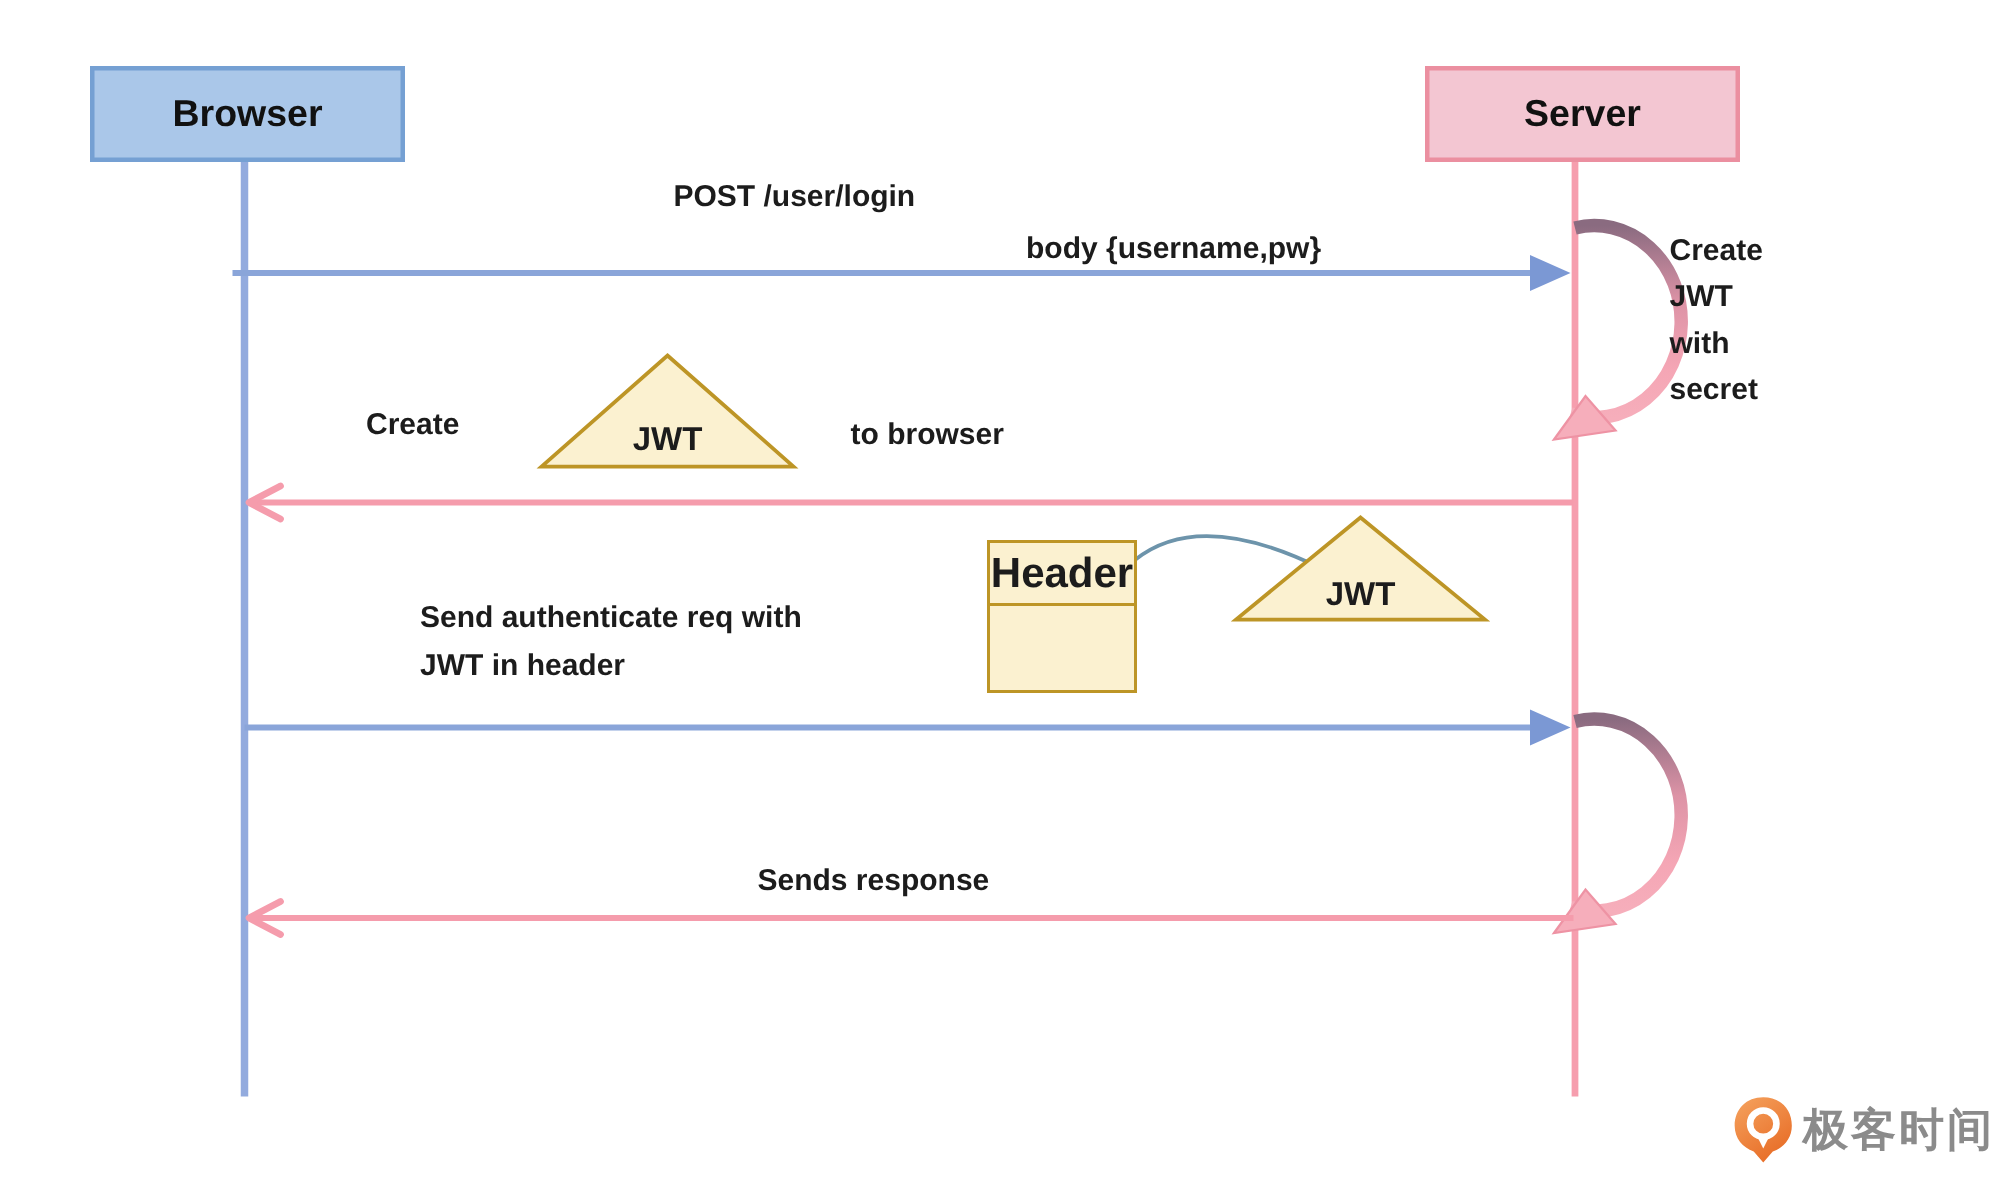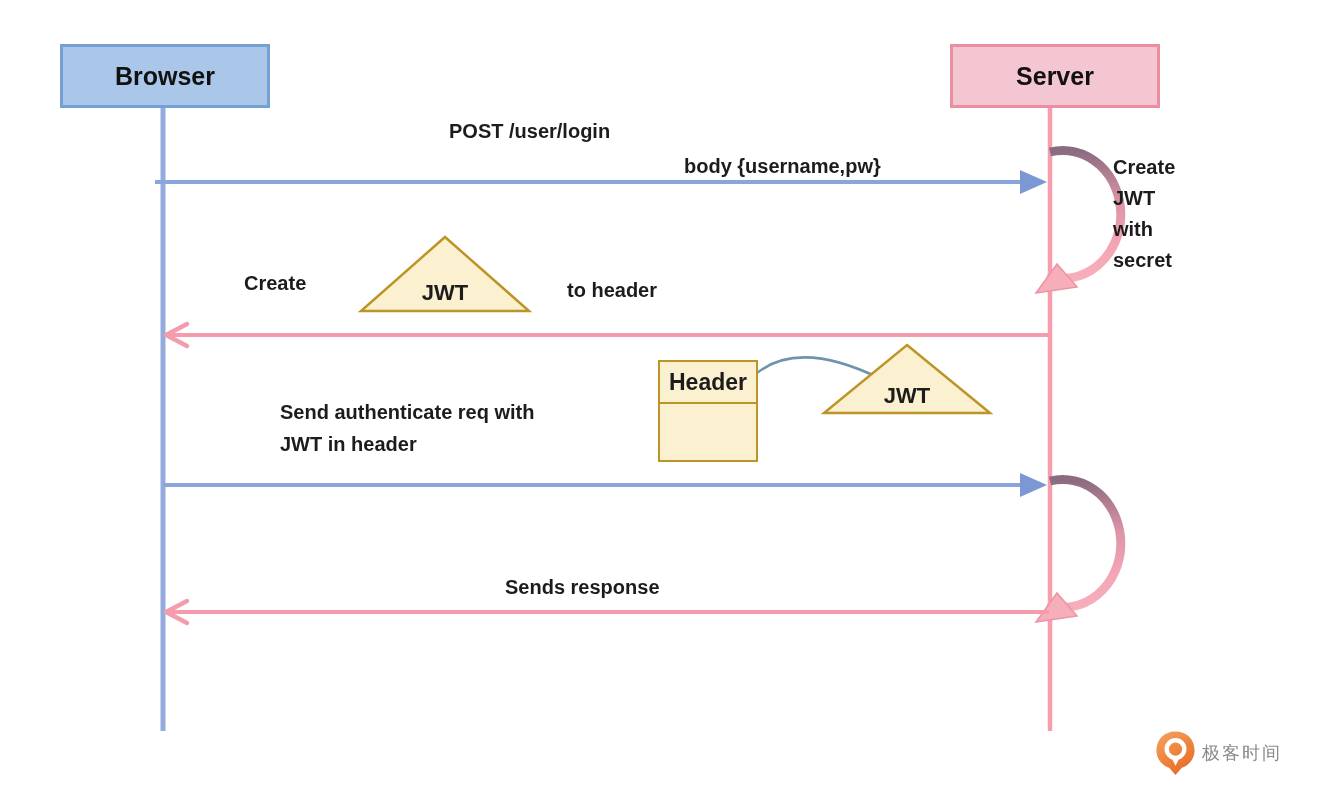--- a/index.html
+++ b/index.html
@@ -36,33 +36,33 @@
     left:950px; top:44px; background:var(--server-fill);
     border:3px solid var(--server-border);
   }
   .header-box{
     position:absolute; left:658px; top:360px; width:96px; height:98px;
     background:var(--token-fill); border:2px solid var(--token-border);
   }
   .header-box .cell-top{
     height:40px; border-bottom:2px solid var(--token-border);
     display:flex; align-items:center; justify-content:center;
-    font-weight:bold; font-size:23px; color:var(--text);
+    font-weight:bold; font-size:28px; color:var(--text);
   }
   .tri-label{
     position:absolute; text-align:center; font-weight:bold;
     font-size:22px; color:var(--text);
   }
   .footer{
     position:absolute; left:1154px; top:729px;
     display:flex; align-items:center; gap:5px;
   }
   .brand-text{
-    font-size:18px; color:var(--brand-gray); letter-spacing:2px;
-    font-weight:400;
+    font-size:30px; color:var(--brand-gray); letter-spacing:2px;
+    font-weight:700;
   }
 </style>
 </head>
 <body>
 
 <div class="stage">
 
   <svg class="layer" width="1333" height="790" viewBox="0 0 1333 790">
     <defs>
       <linearGradient id="loopGrad" x1="0" y1="0" x2="0" y2="1">
@@ -114,21 +114,21 @@
 
   <div class="label" style="left:449px;top:116px;">POST /user/login</div>
   <div class="label" style="left:684px;top:151px;">body {username,pw}</div>
 
   <div class="label" style="left:1113px;top:152px;">Create
 JWT
 with
 secret</div>
 
   <div class="label" style="left:244px;top:268px;">Create</div>
-  <div class="label" style="left:567px;top:275px;">to header</div>
+  <div class="label" style="left:567px;top:275px;">to browser</div>
 
   <div class="tri-label" style="left:361px;top:280px;width:168px;">JWT</div>
   <div class="tri-label" style="left:824px;top:383px;width:166px;">JWT</div>
 
   <div class="header-box">
     <div class="cell-top">
       <span>Header</span>
     </div>
     <div></div>
   </div>

